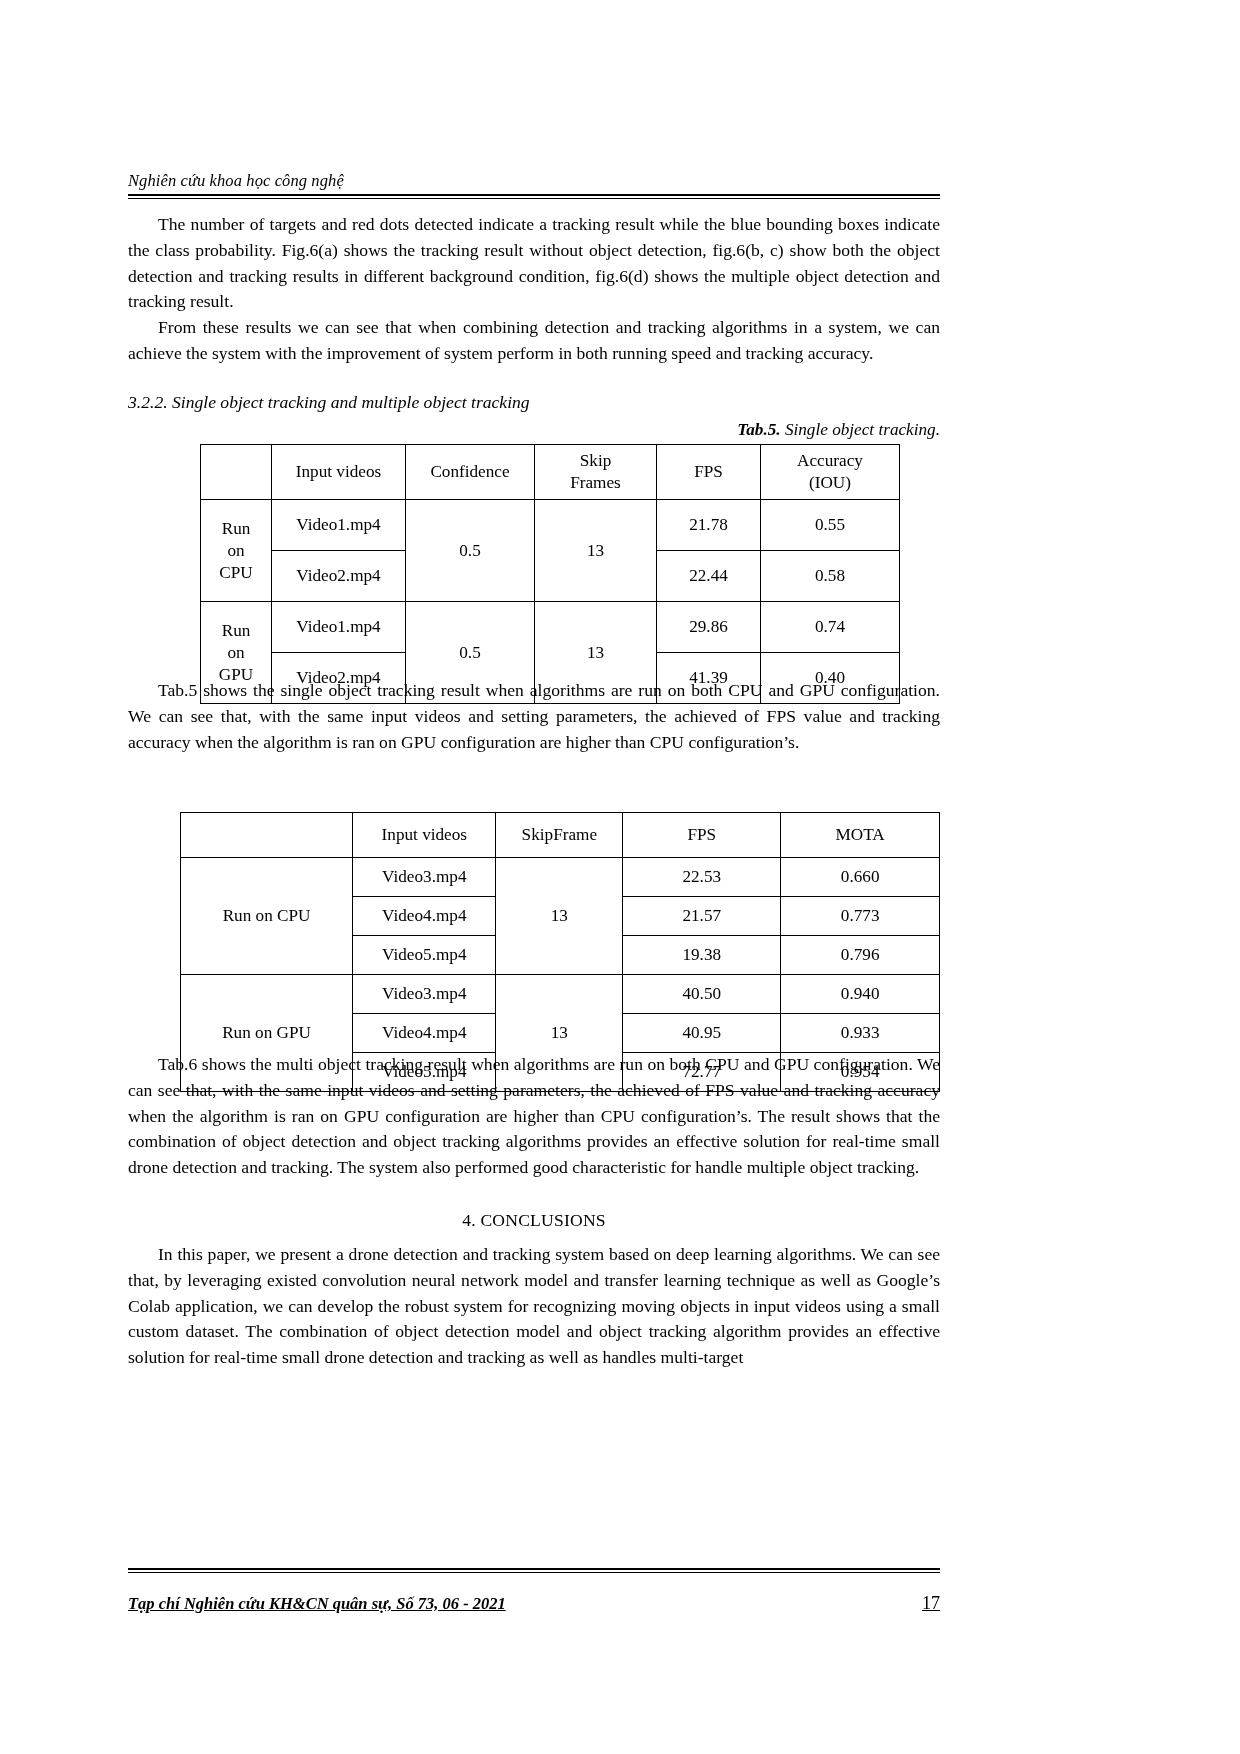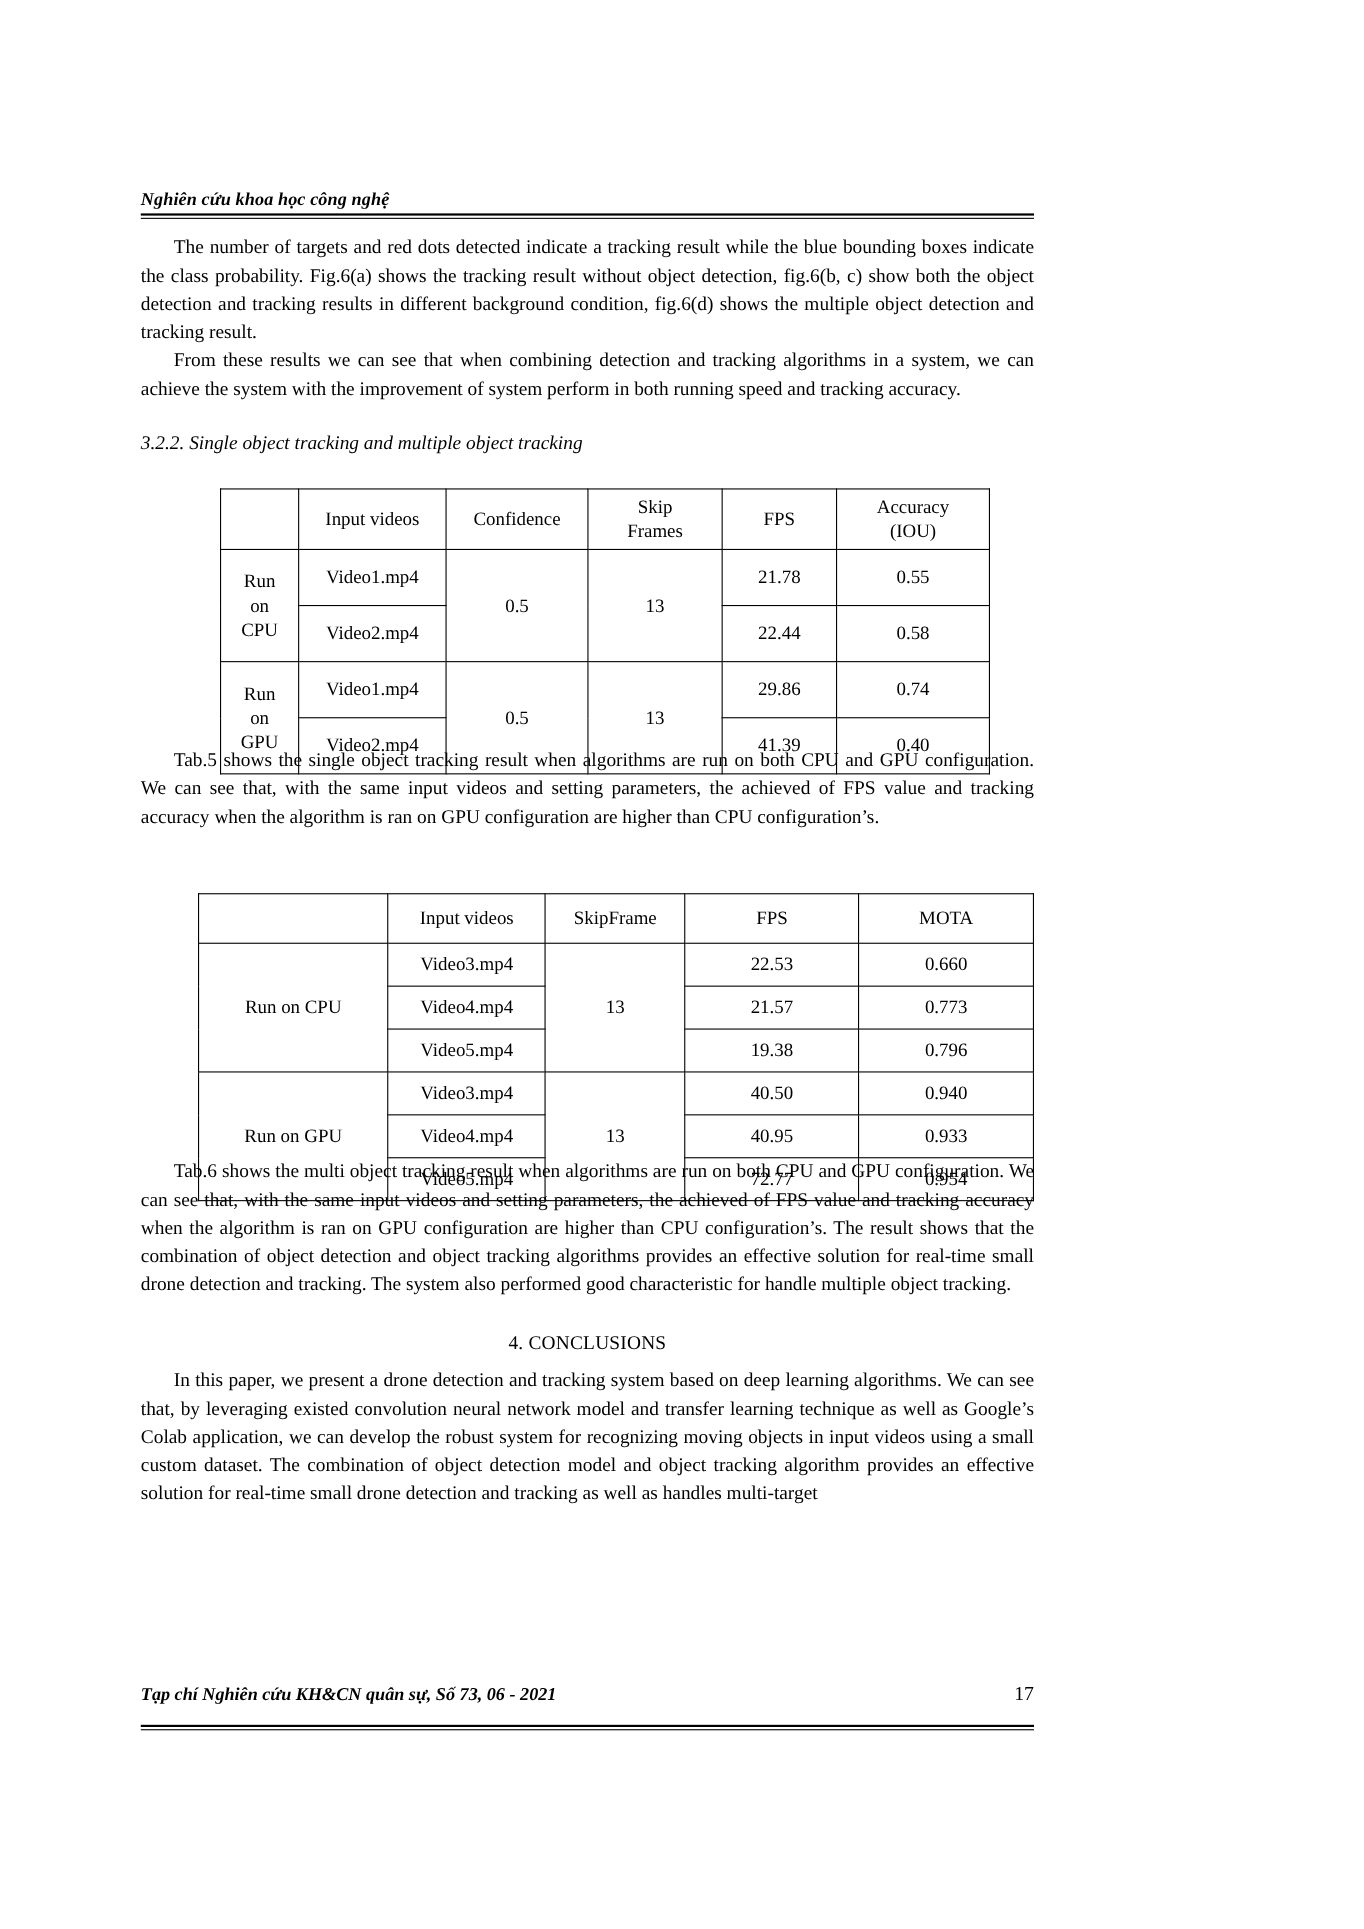--- a/index.html
+++ b/index.html
@@ -25,21 +25,21 @@
 
   
   .runhead {
     position: absolute;
     top: 172px;
     left: 0;
     width: 812px;
   }
   .runhead .rh-text {
     font-style: italic;
-    font-weight: bold;
+    font-weight: normal;
     font-size: 16.5px;
     letter-spacing: 0.1px;
     line-height: 1.15;
     padding-bottom: 3px;
   }
   .rule-double {
     border-top: 2.4px solid #000;
     border-bottom: 1.2px solid #000;
     height: 2px;
     width: 100%;
@@ -135,25 +135,26 @@
     left: 0;
     top: 1568px;
     width: 812px;
     border-top: 2.4px solid #000;
     border-bottom: 1.2px solid #000;
     height: 2px;
   }
   .footer {
     position: absolute;
     left: 0;
-    top: 1529px;
+    top: 1593px;
     width: 812px;
     display: flex;
     justify-content: space-between;
     align-items: flex-end;
+    text-decoration: underline;
   }
   .footer .f-left {
     font-style: italic;
     font-weight: bold;
     font-size: 16.5px;
   }
   .footer .f-right {
     font-size: 18px;
   }
 </style>
@@ -167,20 +168,23 @@
     <div class="rule-double"></div>
   </div>
 
   <div class="body-block" style="top: 212px;">
     <p class="ind">The number of targets and red dots detected indicate a tracking result while the blue bounding boxes indicate the class probability. Fig.6(a) shows the tracking result without object detection, fig.6(b, c) show both the object detection and tracking results in different background condition, fig.6(d) shows the multiple object detection and tracking result.</p>
     <p class="ind">From these results we can see that when combining detection and tracking algorithms in a system, we can achieve the system with the improvement of system perform in both running speed and tracking accuracy.</p>
   </div>
 
   <div class="sec-head" style="top: 390px;">3.2.2. Single object tracking and multiple object tracking</div>
 
+  <div class="tab-caption" style="top: 420px;">
+    <b>Tab.5.</b><span> Single object tracking.</span>
+  </div>
 
   <table id="table5" class="doc-table">
     <tbody>
       <tr class="hrow">
         <td class="c0"></td>
         <td class="c1">Input videos</td>
         <td class="c2">Confidence</td>
         <td class="c3">
           <span>Skip</span><br>
           <span>Frames</span>

